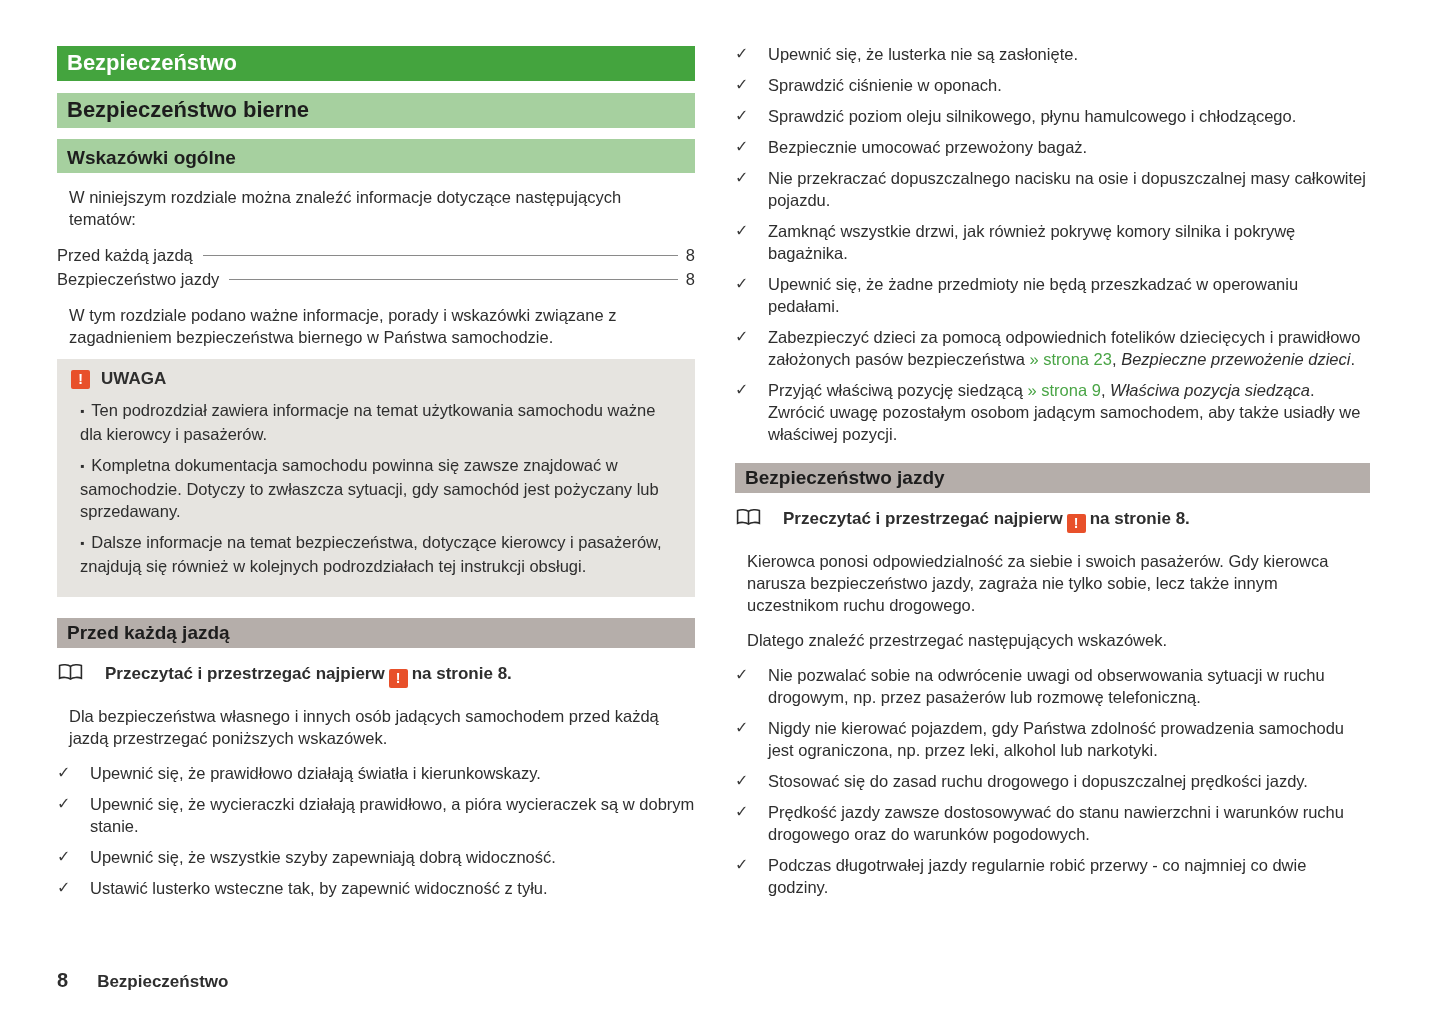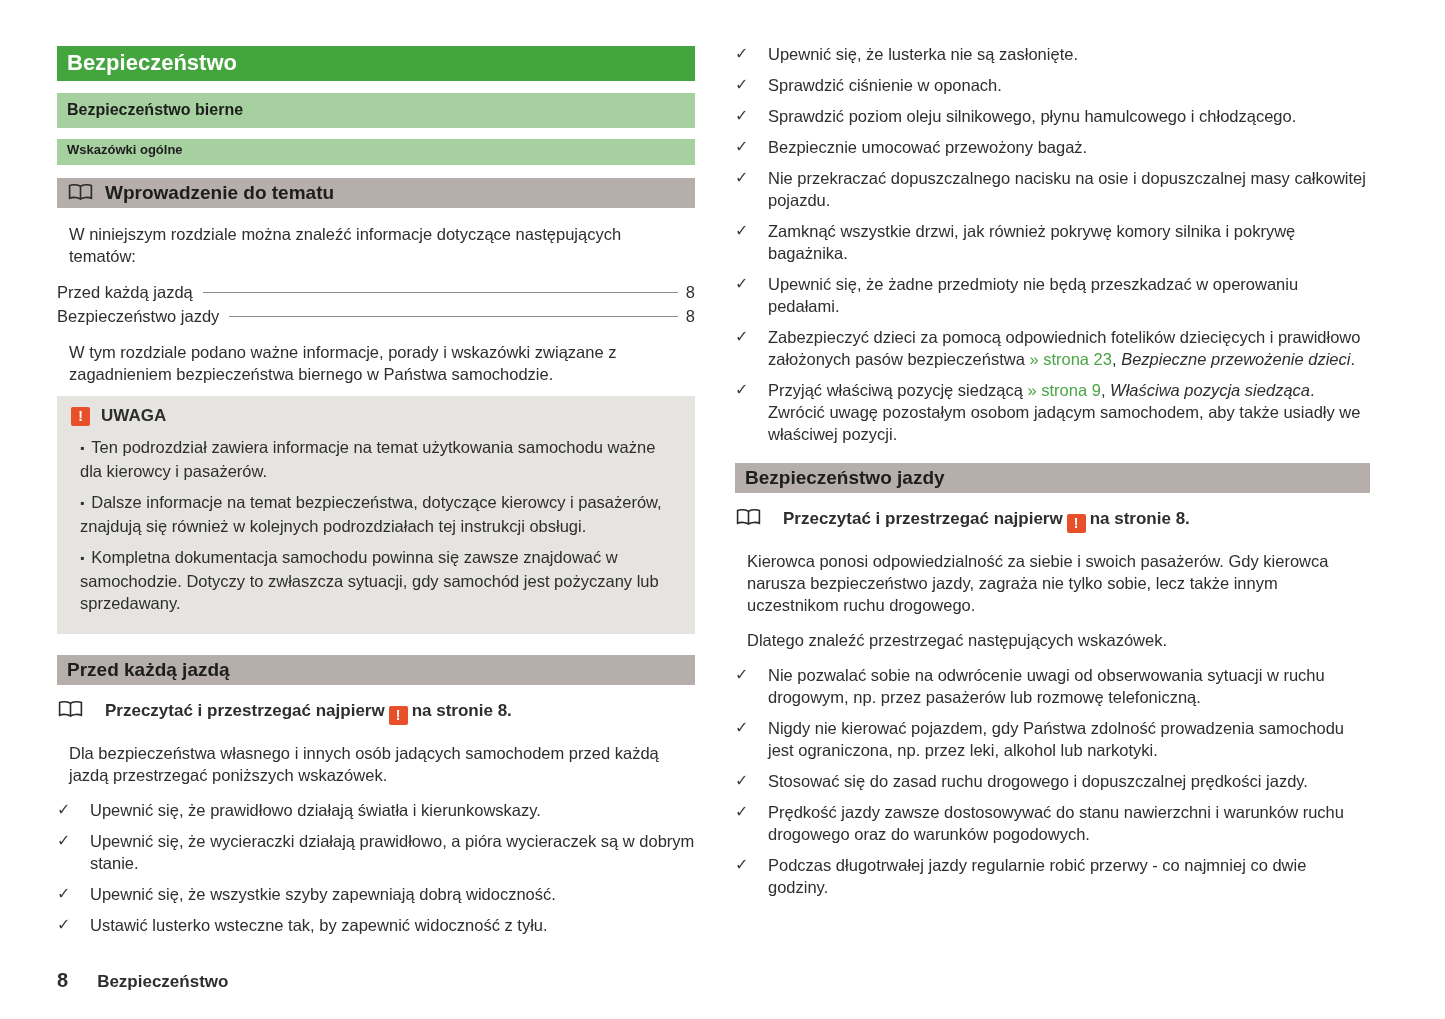--- a/index.html
+++ b/index.html
@@ -18,22 +18,22 @@
     font-family:"Liberation Sans","DejaVu Sans",sans-serif;
     font-size:16.5px;line-height:22px;overflow:hidden;position:relative;
   }
   .page{padding:46px 75px 0 57px;height:100%;position:relative;}
   .columns{display:flex;gap:40px;}
   .col-left{width:638px;flex:0 0 638px;}
   .col-right{width:635px;flex:0 0 635px;}
 
   .banner{font-weight:bold;margin-bottom:12px;}
   .banner-h1{background:var(--dark-green);color:#fff;font-size:22px;line-height:24px;padding:5px 10px 6px;}
-  .banner-h2{background:var(--light-green);color:#1d1d1d;font-size:16px;line-height:24px;padding:5px 10px 6px;margin-bottom:11px;}
-  .banner-h3{background:var(--light-green);color:#1d1d1d;font-size:13px;line-height:21px;padding:0 10px 5px;margin-bottom:13px;}
+  .banner-h2{background:var(--light-green);color:#1d1d1d;font-size:22px;line-height:24px;padding:5px 10px 6px;margin-bottom:11px;}
+  .banner-h3{background:var(--light-green);color:#1d1d1d;font-size:19px;line-height:21px;padding:8px 10px 5px;margin-bottom:13px;}
   .banner-h4{background:var(--taupe);color:#1d1d1d;font-size:19px;line-height:21px;padding:4px 10px 5px;margin-bottom:15px;}
   .banner-icon{display:flex;align-items:center;gap:11px;}
   .book-icon{display:inline-flex;flex:0 0 auto;}
 
   p{margin:0 12px 11px;}
   .para-gap{margin-bottom:13px;}
 
   .toc{margin:2px 0 13px;}
   .toc-row{display:flex;align-items:baseline;line-height:24px;}
   .toc-leader{flex:1;border-bottom:1.5px solid #8a8a8a;margin:0 8px 0 10px;transform:translateY(-5px);}
@@ -65,29 +65,20 @@
 <body>
 
 <div class="page">
   <div class="columns">
 
     <div class="col-left">
       <div class="banner banner-h1">Bezpieczeństwo</div>
       <div class="banner banner-h2">Bezpieczeństwo bierne</div>
       <div class="banner banner-h3">Wskazówki ogólne</div>
 
-      <div class="banner banner-h4 banner-icon">
-        <span class="book-icon">
-          <svg width="27" height="19" viewBox="0 0 27 19">
-            <path d="M13.5 3.4 C11 1.5, 5.8 1.2, 2.6 2.5 L2.6 15.2 C5.8 13.9, 11 14.2, 13.5 16.1 C16 14.2, 21.2 13.9, 24.4 15.2 L24.4 2.5 C21.2 1.2, 16 1.5, 13.5 3.4 Z" fill="none" stroke="#2a2a2a" stroke-width="1.6"></path>
-            <line x1="13.5" y1="3.4" x2="13.5" y2="16.1" stroke="#2a2a2a" stroke-width="1.6"></line>
-          </svg>
-        </span>
-        <span>Wprowadzenie do tematu</span>
-      </div>
 
       <p class="para-gap">W niniejszym rozdziale można znaleźć informacje dotyczące następujących tematów:</p>
 
       <div class="toc" id="toc">
           <div class="toc-row">
             <span>Przed każdą jazdą</span>
             <span class="toc-leader"></span>
             <span class="toc-page">8</span>
           </div>
           <div class="toc-row">
@@ -99,22 +90,22 @@
 
       <p>W tym rozdziale podano ważne informacje, porady i wskazówki związane z zagadnieniem bezpieczeństwa biernego w Państwa samochodzie.</p>
 
       <div class="note-box">
         <div class="note-title">
           <span class="warn-icon">!</span>
           <span>UWAGA</span>
         </div>
         <div id="note-bullets">
             <p class="note-bullet"><span class="bullet-glyph">▪</span><span>Ten podrozdział zawiera informacje na temat użytkowania samochodu ważne dla kierowcy i pasażerów.</span></p>
+            <p class="note-bullet"><span class="bullet-glyph">▪</span><span>Kompletna dokumentacja samochodu powinna się zawsze znajdować w samochodzie. Dotyczy to zwłaszcza sytuacji, gdy samochód jest pożyczany lub sprzedawany.</span></p>
             <p class="note-bullet"><span class="bullet-glyph">▪</span><span>Dalsze informacje na temat bezpieczeństwa, dotyczące kierowcy i pasażerów, znajdują się również w kolejnych podrozdziałach tej instrukcji obsługi.</span></p>
-            <p class="note-bullet"><span class="bullet-glyph">▪</span><span>Kompletna dokumentacja samochodu powinna się zawsze znajdować w samochodzie. Dotyczy to zwłaszcza sytuacji, gdy samochód jest pożyczany lub sprzedawany.</span></p>
           </div>
       </div>
 
       <div class="banner banner-h4">Przed każdą jazdą</div>
 
       <div class="read-first">
         <span class="book-icon">
           <svg width="27" height="19" viewBox="0 0 27 19">
             <path d="M13.5 3.4 C11 1.5, 5.8 1.2, 2.6 2.5 L2.6 15.2 C5.8 13.9, 11 14.2, 13.5 16.1 C16 14.2, 21.2 13.9, 24.4 15.2 L24.4 2.5 C21.2 1.2, 16 1.5, 13.5 3.4 Z" fill="none" stroke="#2a2a2a" stroke-width="1.6"></path>
             <line x1="13.5" y1="3.4" x2="13.5" y2="16.1" stroke="#2a2a2a" stroke-width="1.6"></line>

